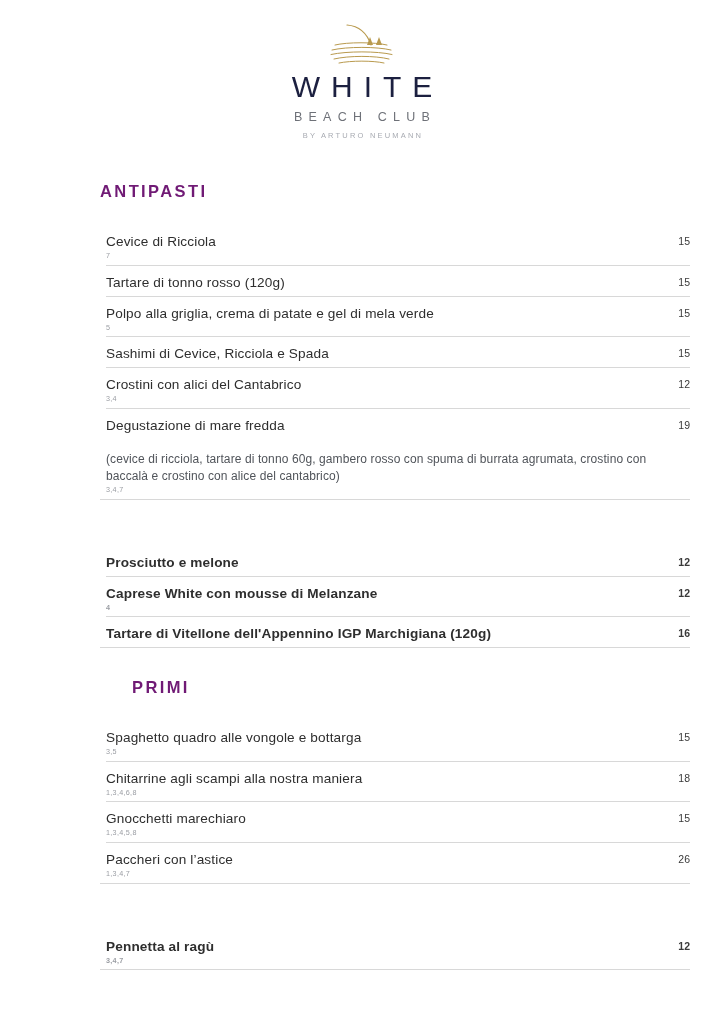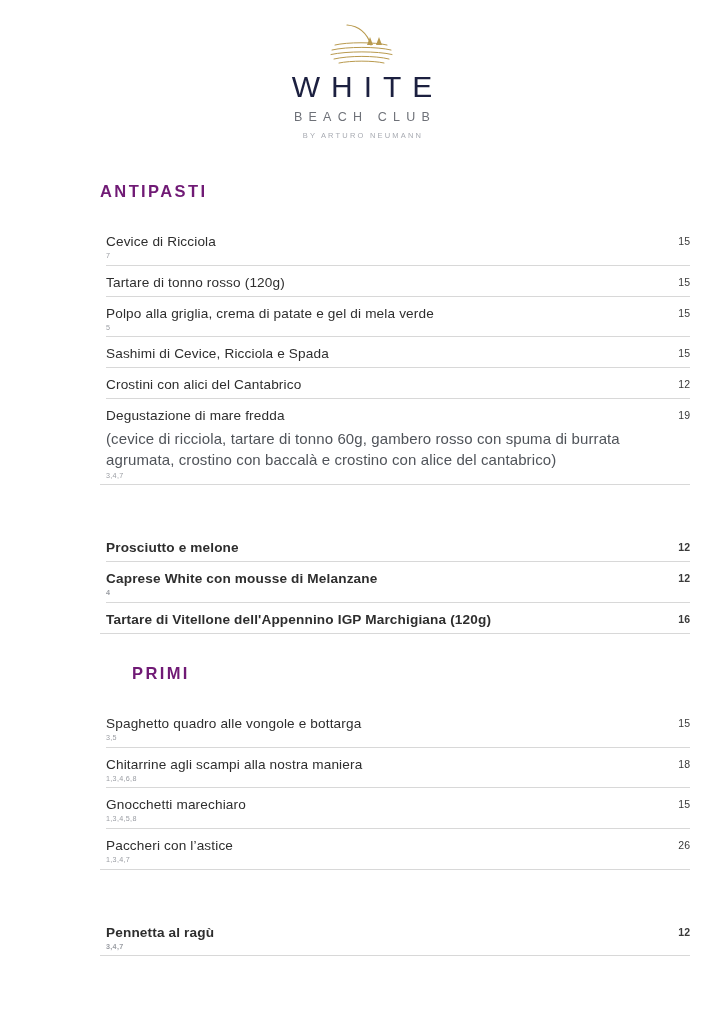--- a/index.html
+++ b/index.html
@@ -101,24 +101,24 @@
   }
   .item-price {
     font-size: 10.5px;
     color: #3a3a3a;
     line-height: 1.25;
     padding-top: 1px;
     white-space: nowrap;
     margin-left: 16px;
   }
   .item-desc {
-    font-size: 15px;
+    font-size: 12px;
     color: #50545a;
     line-height: 1.42;
-    margin-top: 3px;
+    margin-top: 16px;
     letter-spacing: 0.1px;
   }
   .item-allergens {
     font-size: 7.2px;
     color: #9a9da3;
     line-height: 1.2;
     margin-top: 1px;
     letter-spacing: 0.3px;
     min-height: 7px;
   }
@@ -181,20 +181,21 @@
             <div class="item-name">Sashimi di Cevice, Ricciola e Spada</div>
             <div class="item-price">15</div>
           </div>
           <div class="item-allergens empty"></div>
         </div>
         <div class="menu-item">
           <div class="item-row">
             <div class="item-name">Crostini con alici del Cantabrico</div>
             <div class="item-price">12</div>
           </div>
+          <div class="item-allergens">3,4</div>
         </div>
         <div class="menu-item">
           <div class="item-row">
             <div class="item-name">Degustazione di mare fredda</div>
             <div class="item-price">19</div>
           </div>
           <div class="item-desc">(cevice di ricciola, tartare di tonno 60g, gambero rosso con spuma di burrata agrumata, crostino con baccalà e crostino con alice del cantabrico)</div>
           <div class="item-allergens">3,4,7</div>
         </div>
       </div>

